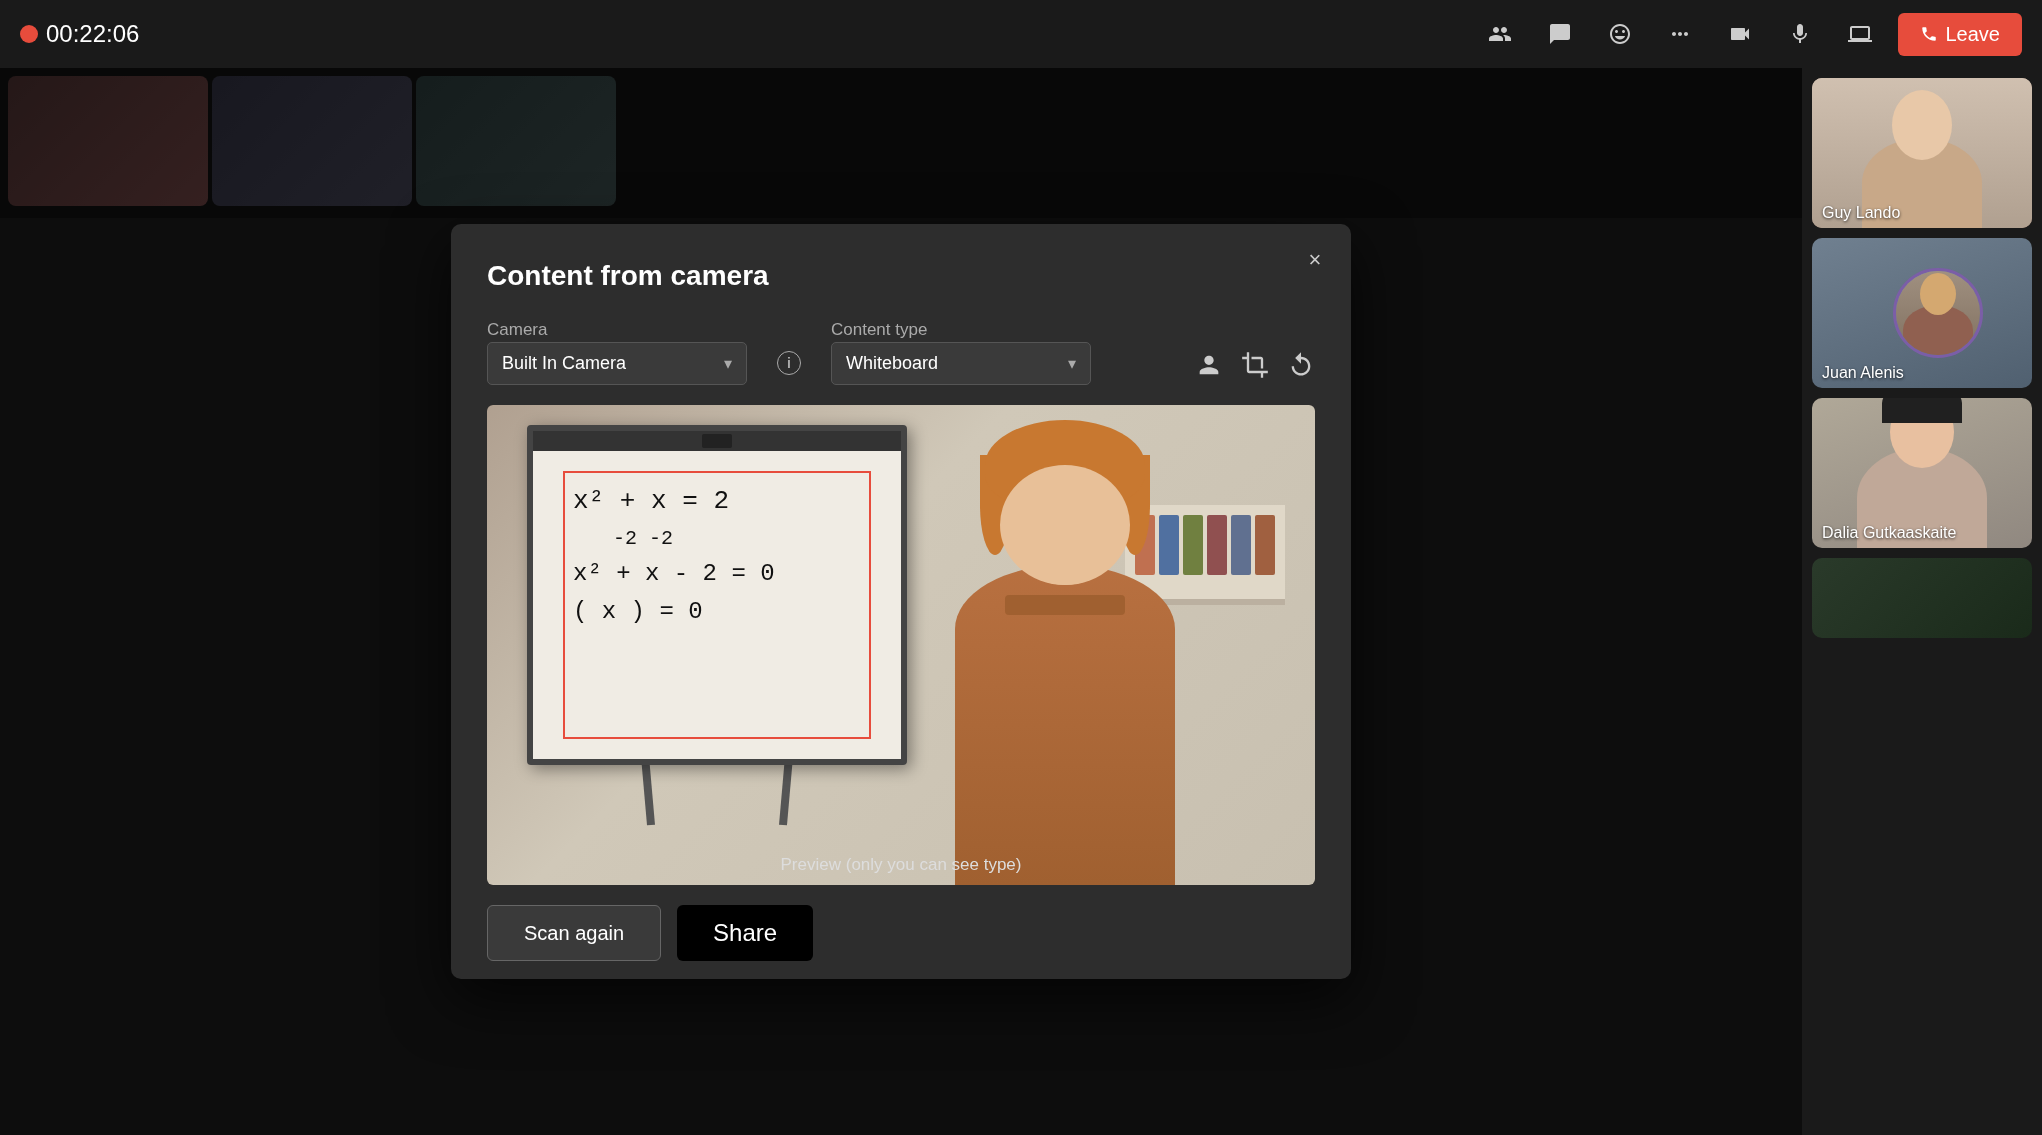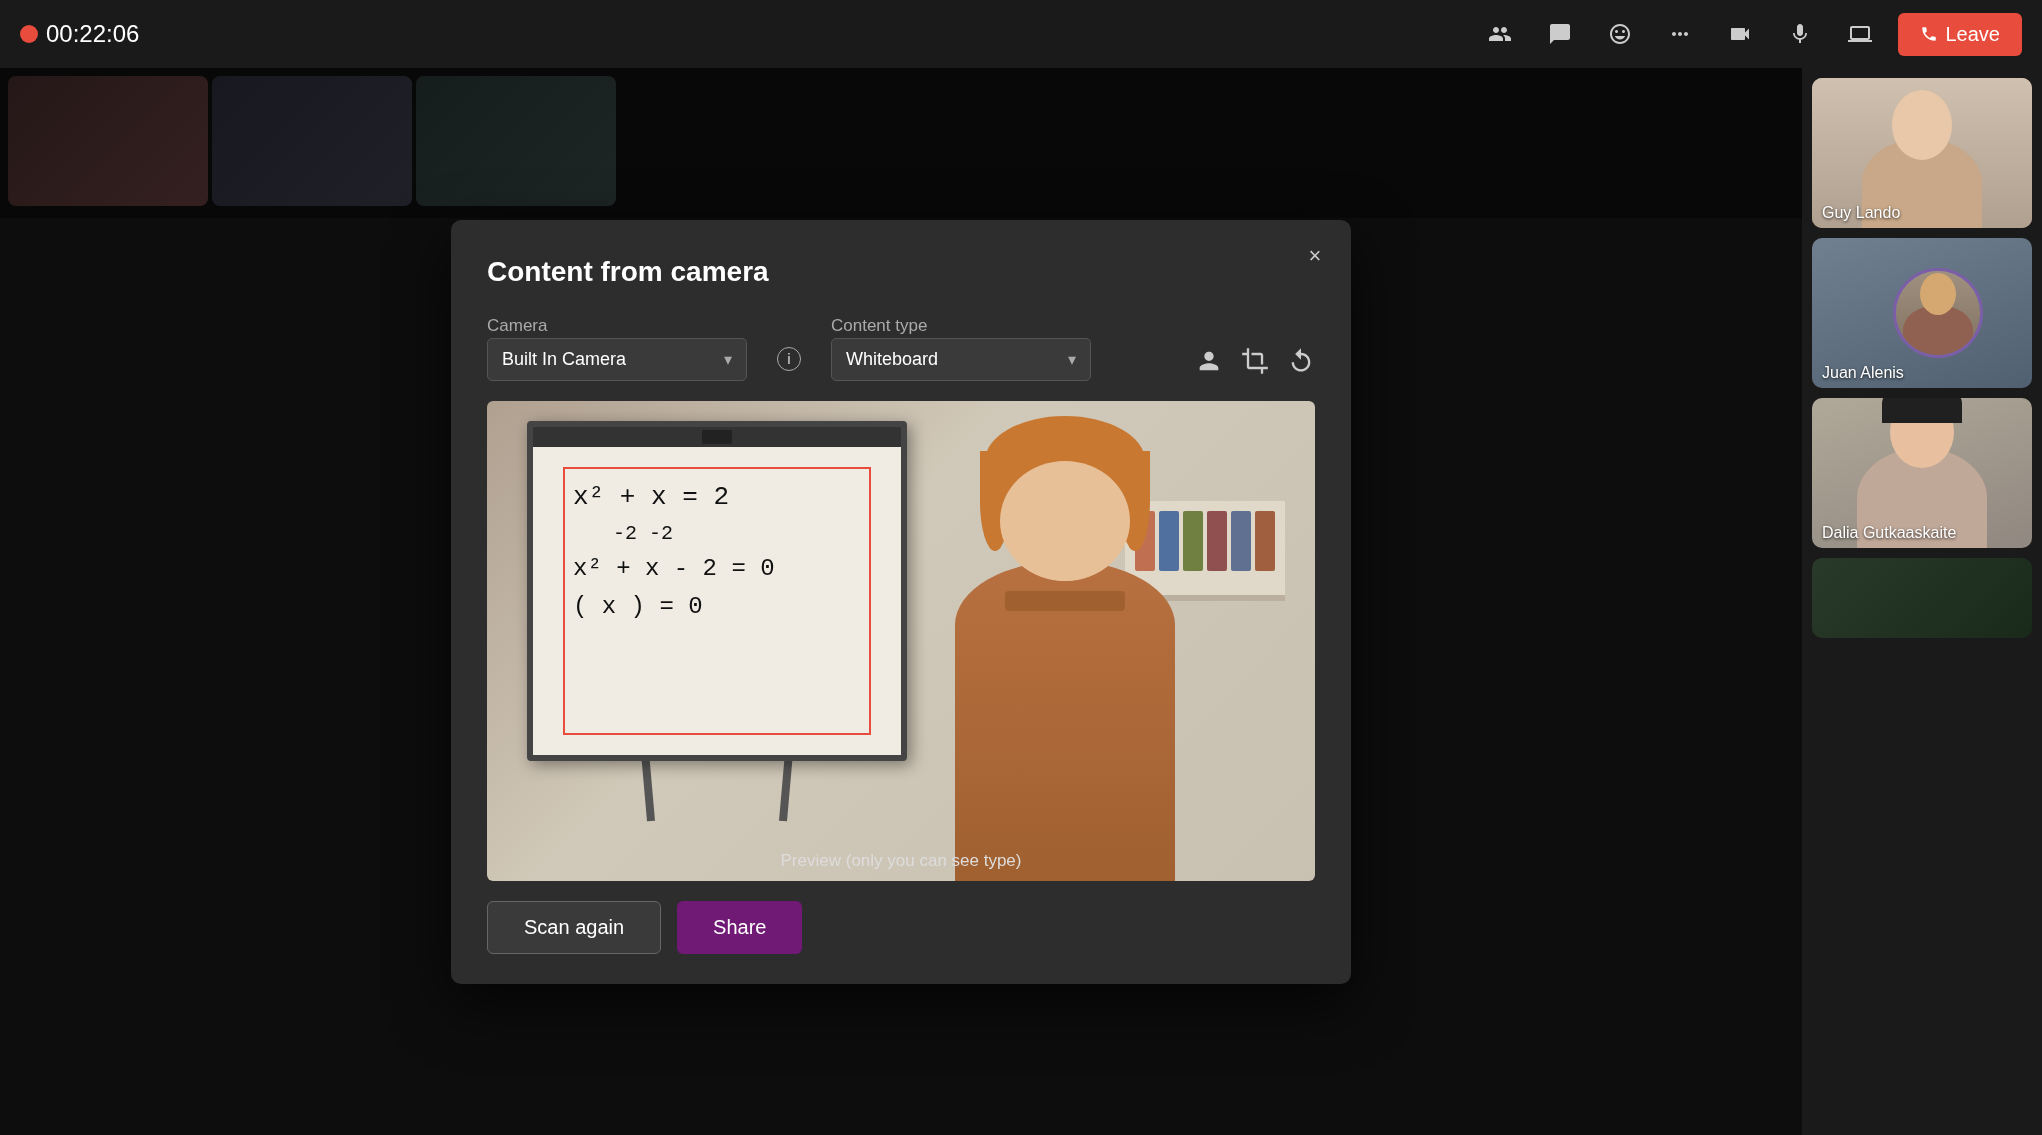--- a/index.html
+++ b/index.html
@@ -104,21 +104,21 @@
       background: rgba(0,0,0,0.5);
       display: flex;
       align-items: center;
       justify-content: center;
       z-index: 20;
     }
     .dialog {
       background: #2d2d2d;
       border-radius: 10px;
       width: 900px;
-      padding: 36px 36px 30px;
+      padding: 36px 36px 18px;
       position: relative;
       box-shadow: 0 20px 60px rgba(0,0,0,0.7);
     }
     .dialog-title {
       color: #fff;
       font-size: 28px;
       font-weight: 600;
       margin-bottom: 28px;
     }
     .dialog-close {
@@ -318,26 +318,26 @@
     .btn-secondary {
       background: #3a3a3a;
       color: #fff;
       border: 1px solid #666;
       border-radius: 6px;
       padding: 14px 36px;
       font-size: 20px;
       cursor: pointer;
     }
     .btn-primary {
-      background: #701a75;
+      background: #000000;
       color: #fff;
       border: none;
       border-radius: 6px;
       padding: 14px 36px;
-      font-size: 20px;
+      font-size: 24px;
       cursor: pointer;
     }
 
     
     .main-content {
       position: absolute;
       top: 68px; left: 0;
       right: 240px; bottom: 0;
       background: #1a1a1a;
       display: flex;

